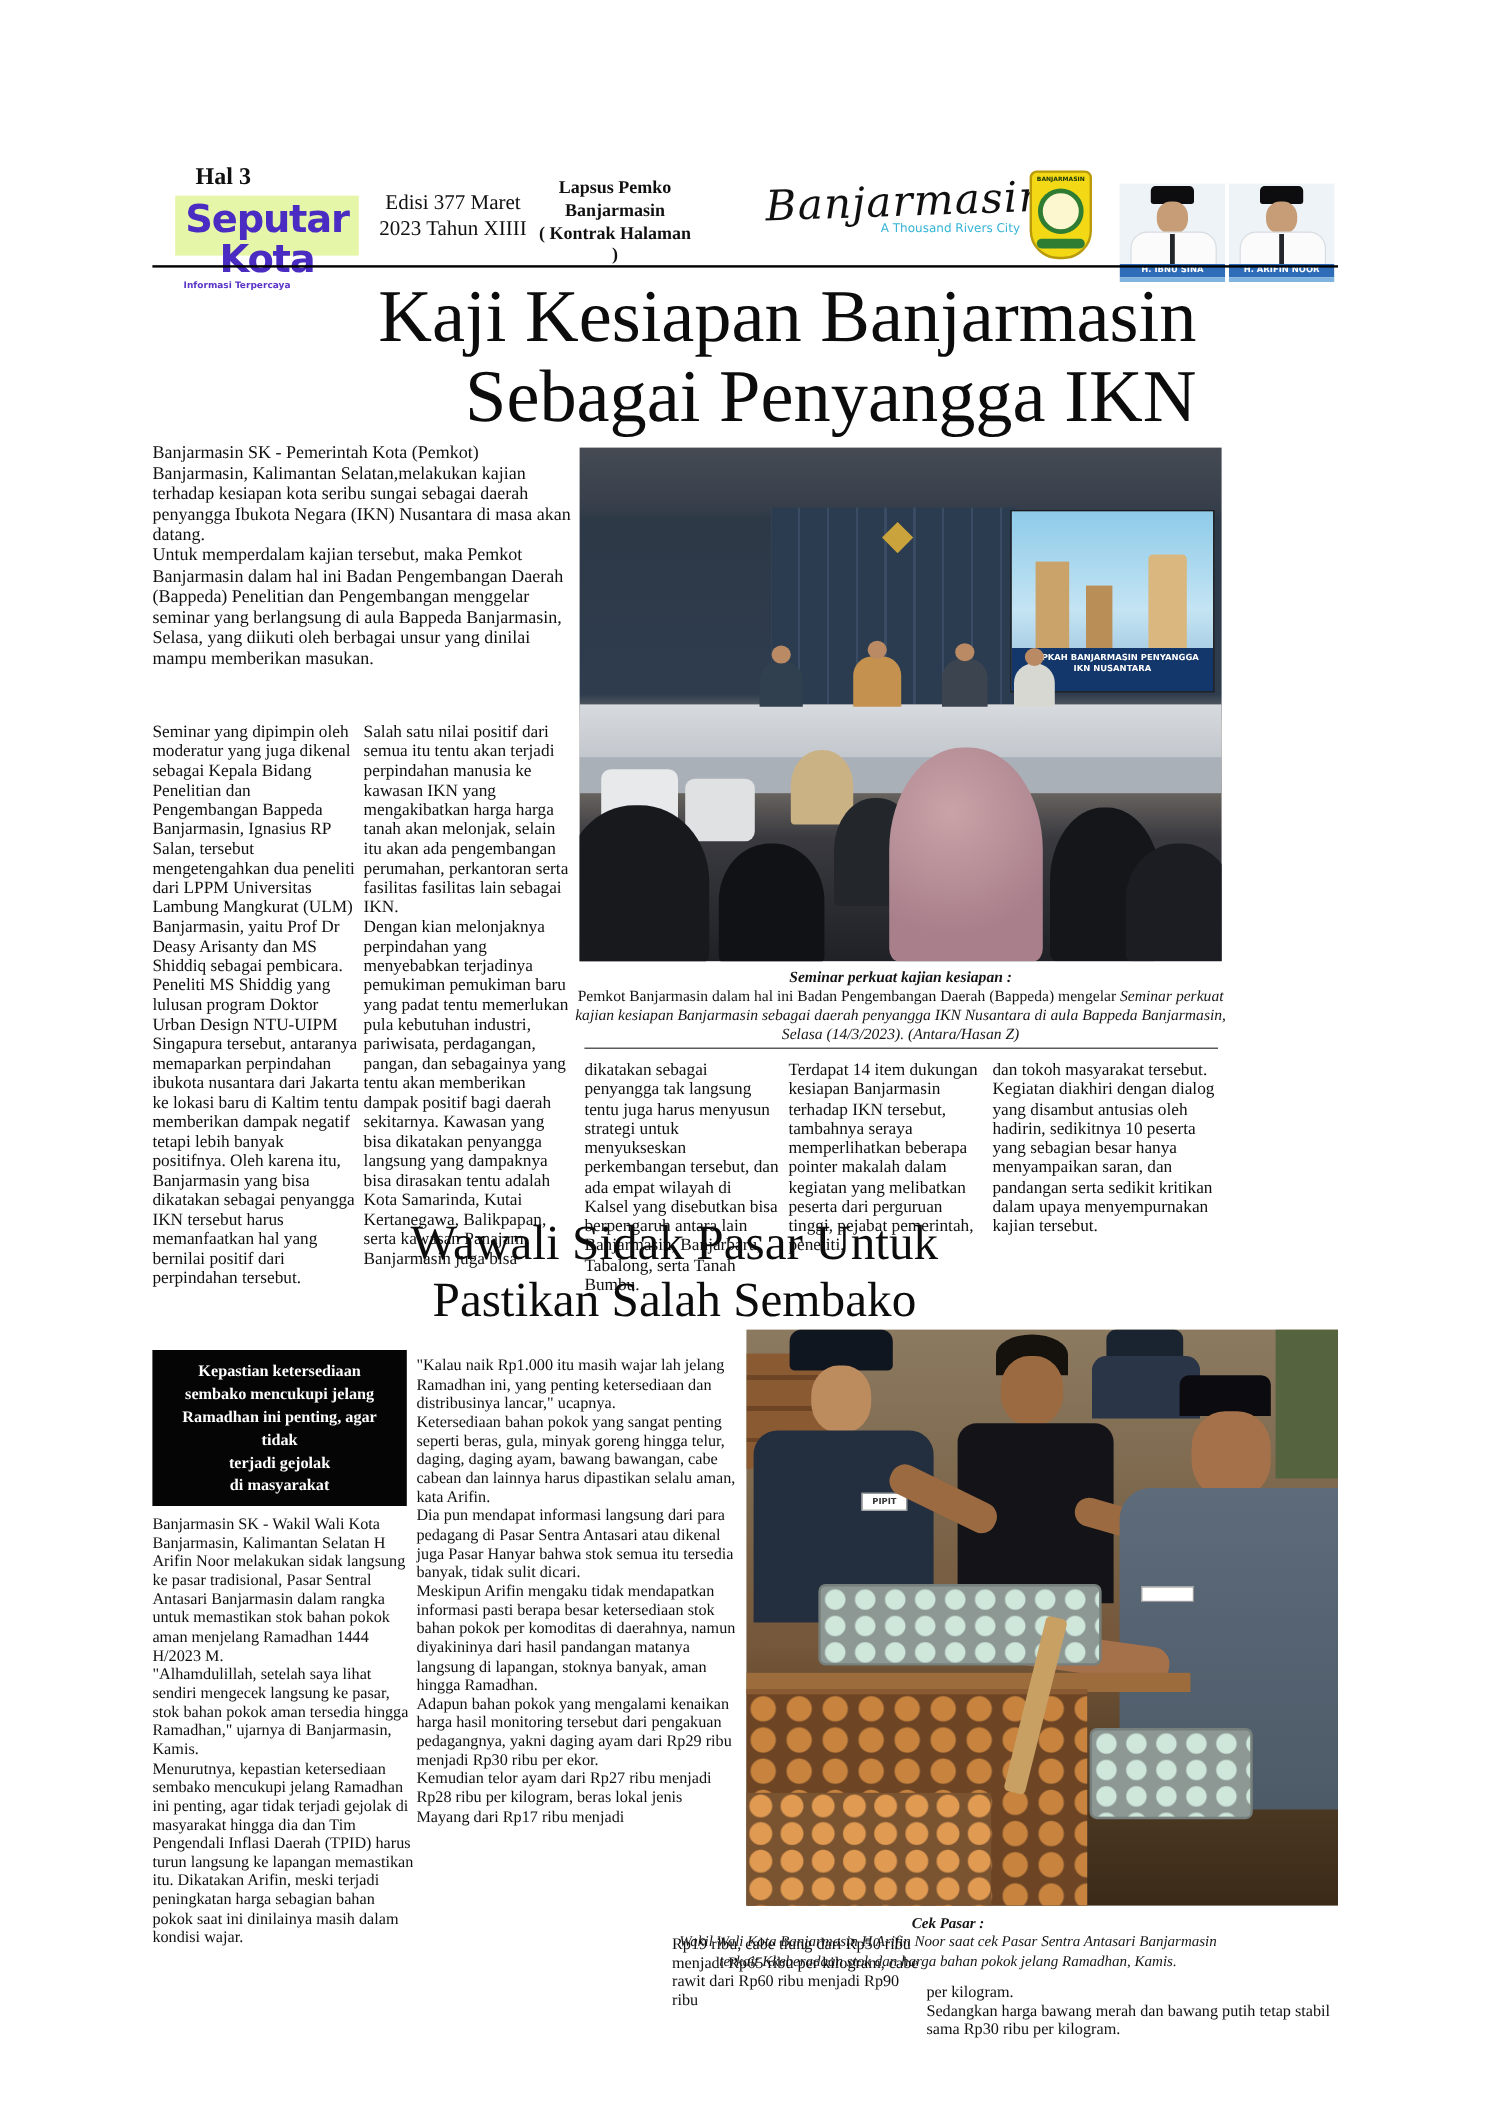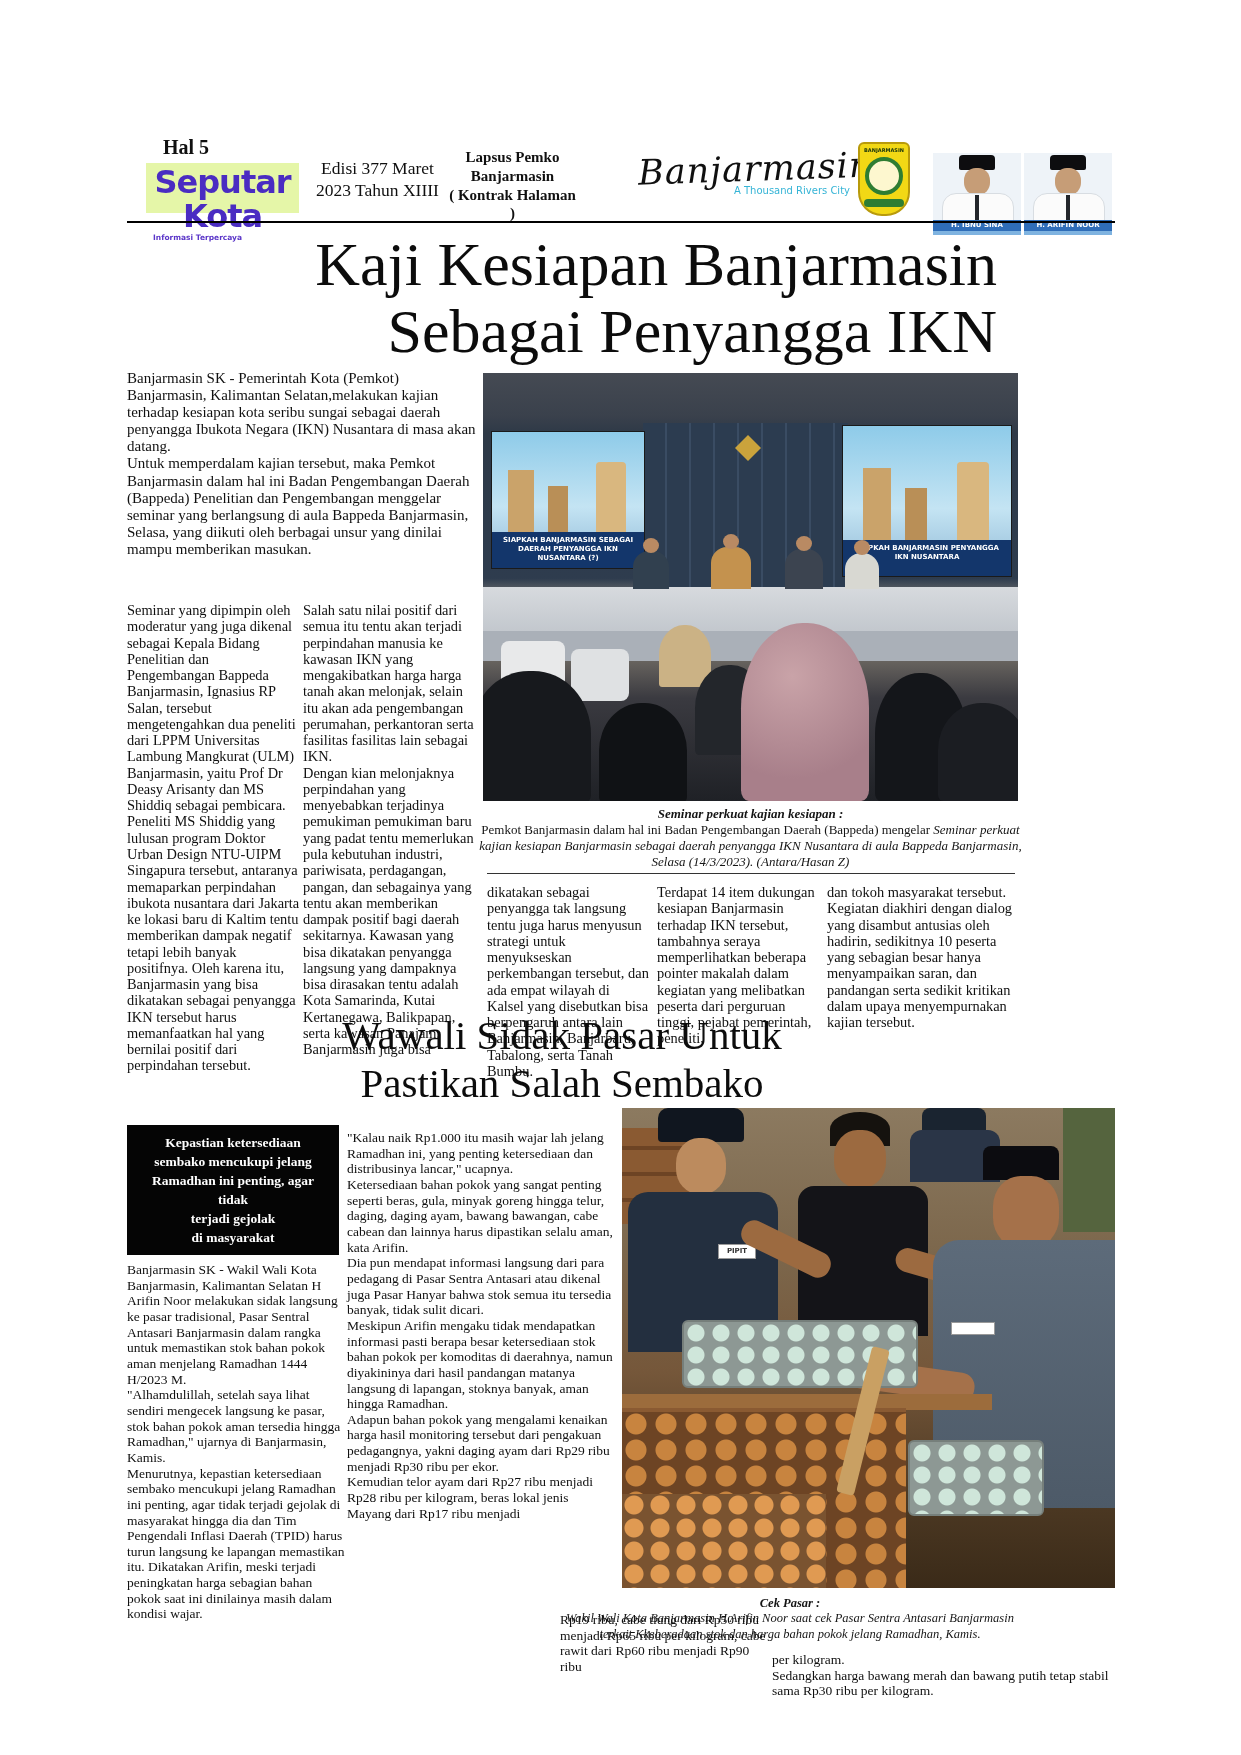--- a/index.html
+++ b/index.html
@@ -82,21 +82,21 @@
   .eggs-blue{background-color:#8d9894;border-radius:6px;border:2px solid #767f7b;
       background-image:radial-gradient(circle at 12px 11px,#cfe6da 8px,rgba(0,0,0,0) 9px);background-size:25px 22px;}
   .badge{background:#ffffff;color:#333;font-family:"DejaVu Sans",sans-serif;font-size:7px;font-weight:bold;
          text-align:center;line-height:13px;border:1px solid #999;}
 </style>
 </head>
 <body>
 
 <div class="page">
 
-  <div class="abs hal" style="left:163px;top:136px;">Hal 5</div>
+  <div class="abs hal" style="left:163px;top:136px;">Hal 3</div>
 
   <div class="abs brand-box" style="left:146px;top:163px;">
     <div class="brand-name">Seputar Kota</div>
     <div class="brand-tag">Informasi Terpercaya</div>
   </div>
 
   <div class="abs edition txt" style="left:300px;top:158px;width:155px;">Edisi 377 Maret
 2023 Tahun XIIII</div>
 
   <div class="abs rubric txt" style="left:445px;top:148px;width:135px;">Lapsus  Pemko
@@ -142,26 +142,20 @@
 
   <div class="abs lead txt" style="left:127px;top:370px;width:350px;">Banjarmasin SK  - Pemerintah Kota (Pemkot) Banjarmasin, Kalimantan Selatan,melakukan kajian terhadap kesiapan kota seribu sungai sebagai daerah penyangga Ibukota Negara (IKN) Nusantara di masa akan datang.
 Untuk memperdalam kajian tersebut, maka Pemkot Banjarmasin dalam hal ini Badan Pengembangan Daerah (Bappeda) Penelitian dan Pengembangan menggelar seminar yang berlangsung di aula Bappeda Banjarmasin, Selasa, yang diikuti oleh berbagai unsur yang dinilai mampu memberikan masukan.</div>
 
   <div class="abs bodycol txt" style="left:127px;top:602px;width:173px;">Seminar yang dipimpin oleh moderatur yang juga dikenal sebagai Kepala Bidang Penelitian dan Pengembangan Bappeda Banjarmasin, Ignasius RP Salan, tersebut mengetengahkan dua peneliti dari LPPM Universitas Lambung Mangkurat (ULM) Banjarmasin, yaitu Prof Dr Deasy Arisanty dan MS Shiddiq sebagai pembicara. Peneliti MS Shiddig yang lulusan program Doktor Urban Design NTU-UIPM Singapura tersebut, antaranya memaparkan perpindahan ibukota nusantara dari Jakarta ke lokasi baru di Kaltim tentu memberikan dampak negatif tetapi lebih banyak positifnya. Oleh karena itu, Banjarmasin yang bisa dikatakan sebagai penyangga IKN tersebut harus memanfaatkan hal yang bernilai positif dari perpindahan tersebut.</div>
   <div class="abs bodycol txt" style="left:303px;top:602px;width:173px;">Salah satu nilai positif dari semua itu tentu akan terjadi perpindahan manusia ke kawasan IKN yang mengakibatkan harga harga tanah akan melonjak, selain itu akan ada pengembangan perumahan, perkantoran serta fasilitas fasilitas lain sebagai IKN.
 Dengan kian melonjaknya perpindahan yang menyebabkan terjadinya pemukiman pemukiman baru yang padat tentu memerlukan pula kebutuhan industri, pariwisata, perdagangan, pangan, dan sebagainya yang tentu akan memberikan dampak positif bagi daerah sekitarnya. Kawasan yang bisa dikatakan penyangga langsung yang dampaknya bisa dirasakan tentu adalah Kota Samarinda, Kutai Kertanegawa, Balikpapan, serta kawasan Panajam. Banjarmasin juga bisa</div>
 
   <div class="abs photo1" style="left:483px;top:373px;">
     <div class="p1-slats"></div>
-    <div class="p1-screen" style="left:8px;top:58px;width:152px;height:136px;">
-      <div class="p1-bldg" style="left:16px;bottom:36px;width:26px;height:62px;"></div>
-      <div class="p1-bldg" style="left:56px;bottom:36px;width:20px;height:46px;background:#b98f57;"></div>
-      <div class="p1-bldg" style="right:18px;bottom:36px;width:30px;height:70px;background:#d9b77f;border-radius:4px 4px 0 0;"></div>
-      <div class="p1-band">SIAPKAH BANJARMASIN SEBAGAI DAERAH PENYANGGA IKN NUSANTARA (?)</div>
-    </div>
     <div class="p1-screen" style="right:6px;top:52px;width:168px;height:150px;">
       <div class="p1-bldg" style="left:20px;bottom:36px;width:28px;height:72px;"></div>
       <div class="p1-bldg" style="left:62px;bottom:36px;width:22px;height:52px;background:#b98f57;"></div>
       <div class="p1-bldg" style="right:22px;bottom:36px;width:32px;height:78px;background:#d9b77f;border-radius:4px 4px 0 0;"></div>
       <div class="p1-band">SIAPKAH BANJARMASIN PENYANGGA IKN NUSANTARA</div>
     </div>
     <div class="p1-garuda"></div>
     <div class="p1-table"></div>
     <div class="p1-tablefront"></div>
     <div class="fig" style="left:150px;top:178px;width:36px;height:38px;background:#31404f;">

